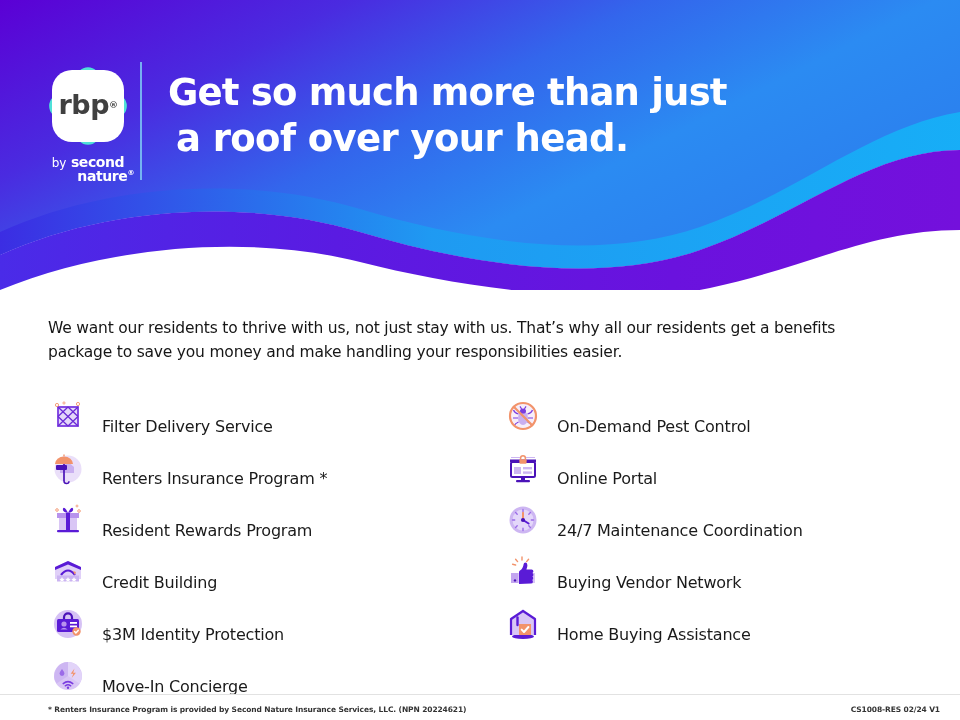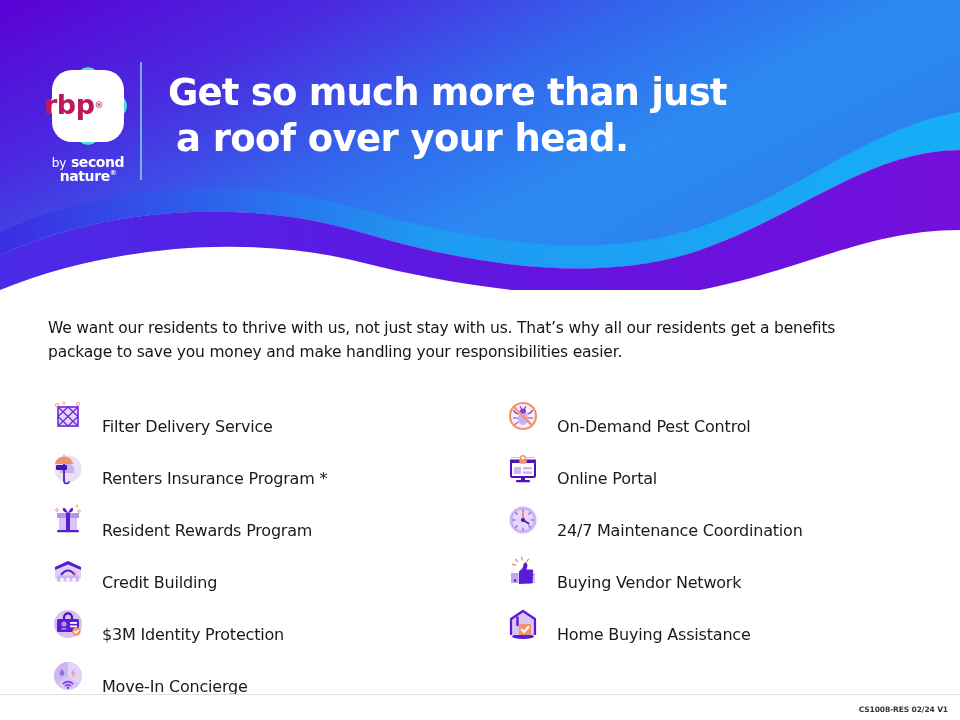--- a/index.html
+++ b/index.html
@@ -65,24 +65,25 @@
     width: 72px; height: 72px;
     background: #ffffff;
     border-radius: 20px;
   }
   .logo-rbp {
     position: absolute;
     left: 0; top: 0;
     width: 88px; height: 88px;
     display: flex;
     align-items: center;
+    justify-content: center;
     font-family: "DejaVu Sans", sans-serif;
     font-size: 27px;
     font-weight: bold;
-    color: #be185d;
+    color: #404040;
     letter-spacing: -0.5px;
     padding-bottom: 3px;
   }
   .logo-rbp sup { font-size: 9px; vertical-align: super; }
 
   .logo-sub {
     margin-top: 4px;
     text-align: center;
     color: #ffffff;
     line-height: 1.0;
@@ -98,20 +99,21 @@
     font-family: "DejaVu Sans", sans-serif;
     letter-spacing: -0.4px;
   }
   .logo-sub .sn2 {
     display: block;
     font-size: 14px;
     font-weight: bold;
     font-family: "DejaVu Sans", sans-serif;
     letter-spacing: -0.4px;
     margin-top: -1px;
+    text-align: right;
   }
   .logo-sub .sn2 sup { font-size: 7px; vertical-align: super; }
 
   .logo-divider {
     position: absolute;
     left: 140px;
     top: 62px;
     width: 2px;
     height: 118px;
     background: #7EC8F5;
@@ -207,21 +209,21 @@
     top: 705px;
     font-family: "DejaVu Sans", sans-serif;
     font-size: 7.5px;
     font-weight: bold;
     color: #333333;
     letter-spacing: -0.1px;
     white-space: nowrap;
   }
   .doccode {
     position: absolute;
-    right: 12px;
+    right: 20px;
     top: 705px;
     font-family: "DejaVu Sans", sans-serif;
     font-size: 7.5px;
     font-weight: bold;
     color: #333333;
     letter-spacing: -0.1px;
     white-space: nowrap;
   }
 </style>
 </head>
@@ -464,15 +466,16 @@
             <rect x="13" y="17" width="12" height="11" fill="#F2936B"></rect>
             <path d="M15.7 22.6 l2.3 2.4 l4.4 -5" stroke="#ffffff" stroke-width="2" fill="none" stroke-linecap="round" stroke-linejoin="round"></path>
           </svg>
         </span>
         <span class="benefit-label">Home Buying Assistance</span>
       </div>
     </div>
   </div>
 
   <div class="footer-rule"></div>
+  <div class="footnote">* Renters Insurance Program is provided by Second Nature Insurance Services, LLC. (NPN 20224621)</div>
   <div class="doccode">CS1008-RES 02/24 V1</div>
 
 </div>
 
 </body></html>

